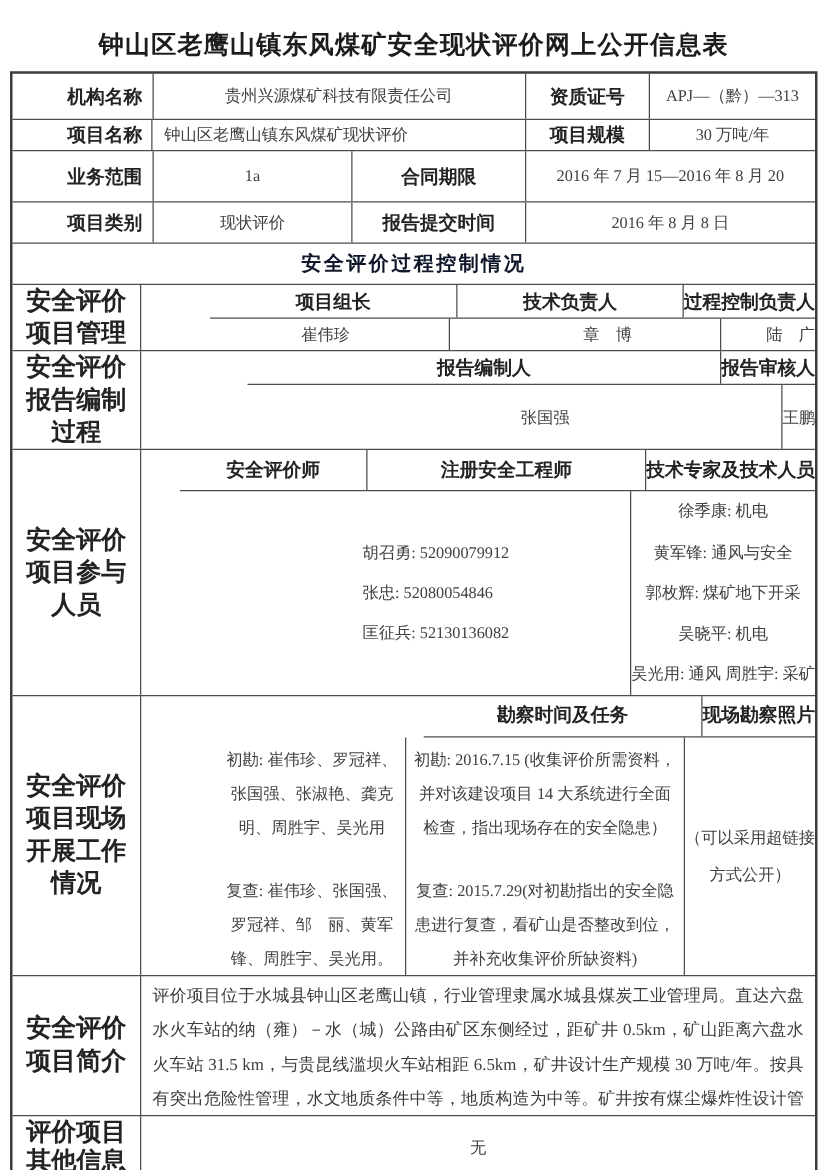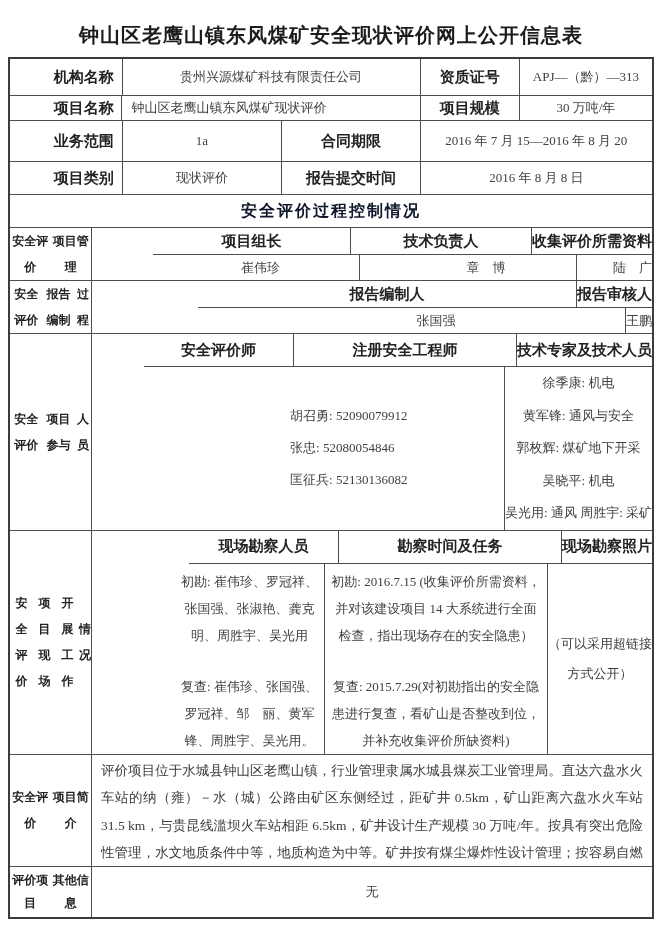--- a/index.html
+++ b/index.html
@@ -43,25 +43,25 @@
   .w113 { width: 113px; padding-left: 36px; } .w300 { width: 300px; } .w100 { width: 100px; } .w133 { width: 133px; }
   .w161 { width: 161px; } .w139 { width: 139px; } .w233 { width: 233px; }
 
   
   .banner { height: 33px; }
   .banner .cell { width: 100%; font-size: 16px; font-weight: bold; letter-spacing: 2px; color: #0f172a; }
 
   
   .group { display: flex; border-bottom: 1px solid #4d4d4d; }
   .group-label {
-    width: 82px;
+    width: 103px;
     border-right: 1px solid #4d4d4d;
-    display: flex; flex-direction: row;
+    display: flex; flex-direction: column;
     justify-content: center; align-items: center;
-    font-weight: bold; font-size: 12px; color: #232323;
+    font-weight: bold; font-size: 20px; color: #232323;
     line-height: 26px; text-align: center;
   }
   .group-body { flex: 1; display: flex; flex-direction: column; min-width: 0; align-items: flex-end; }
   .ghead { display: flex; border-bottom: 1px solid #4d4d4d; }
   .gcontent { display: flex; flex: 1; min-width: 0; }
   .ghead .cell, .gcontent .cell { border-right: 1px solid #4d4d4d; }
   .ghead .cell:last-child, .gcontent .cell:last-child { border-right: none; }
 
   .mgmt-head, .rpt-head { height: 27px; }
   .mgmt-body { height: 31px; gap: 36px; }
@@ -136,21 +136,21 @@
 
     <div class="group">
       <div class="group-label">
           <div>安全评价</div>
           <div>项目管理</div>
         </div>
       <div class="group-body">
         <div class="ghead mgmt-head">
           <div class="cell lbl mw1">项目组长</div>
           <div class="cell lbl mw2">技术负责人</div>
-          <div class="cell lbl mw3">收集评价所需资料</div>
+          <div class="cell lbl mw3">过程控制负责人</div>
         </div>
         <div class="gcontent mgmt-body">
           <div class="cell val mw1">崔伟珍</div>
           <div class="cell val mw2">章　博</div>
           <div class="cell val mw3">陆　广</div>
         </div>
       </div>
     </div>
 
     <div class="group">
@@ -202,21 +202,20 @@
 
     <div class="group">
       <div class="group-label">
           <div>安全评价</div>
           <div>项目现场</div>
           <div>开展工作</div>
           <div>情况</div>
         </div>
       <div class="group-body">
         <div class="ghead site-head">
-          <div class="cell lbl pw1">现场勘察人员</div>
           <div class="cell lbl pw2">勘察时间及任务</div>
           <div class="cell lbl pw3">现场勘察照片</div>
         </div>
         <div class="gcontent site-body">
           <div class="cell val pw1 flowtext">
               <div>初勘: 崔伟珍、罗冠祥、张国强、张淑艳、龚克明、周胜宇、吴光用</div>
               <div>复查: 崔伟珍、张国强、罗冠祥、邹　丽、黄军锋、周胜宇、吴光用。</div>
             </div>
           <div class="cell val pw2 flowtext">
               <div>初勘: 2016.7.15 (收集评价所需资料，并对该建设项目 14 大系统进行全面检查，指出现场存在的安全隐患）</div>

